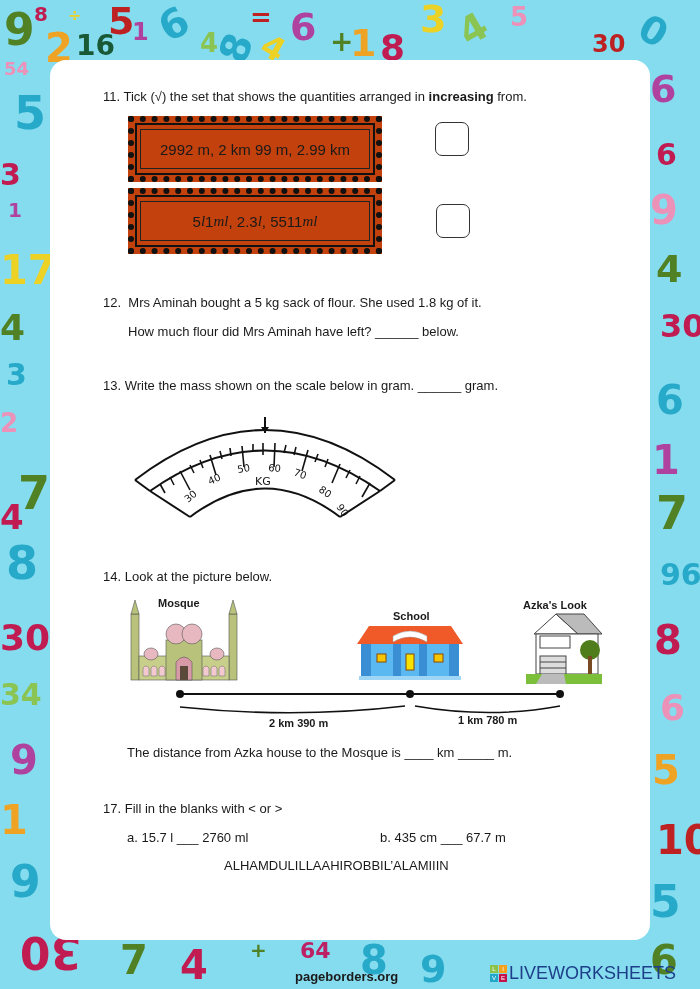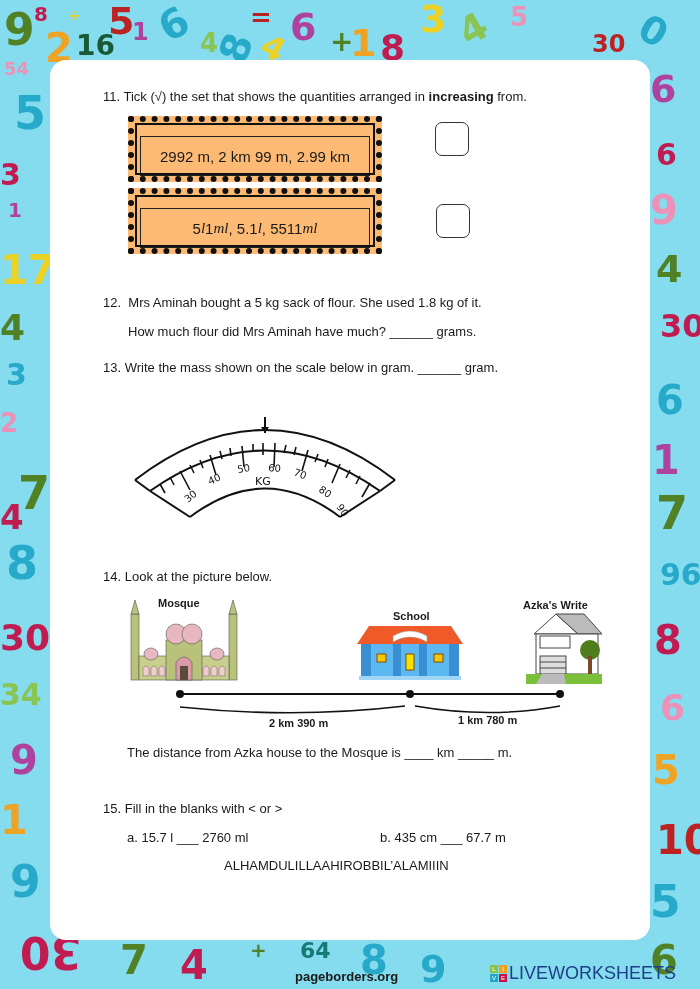--- a/index.html
+++ b/index.html
@@ -26,22 +26,22 @@
     border-radius: 16px;
   }
   .q { position: absolute; font-size: 13px; line-height: 1.3; white-space: nowrap; }
   .q b { font-weight: bold; }
   .frame {
     position: absolute;
     left: 128px; width: 254px; height: 66px;
     border: 6px dotted #111;
     outline: 2px solid #111;
     outline-offset: -9px;
-    background: #fdba74;
-    display: flex; align-items: flex-end; justify-content: center;
+    background: #c2410c;
+    display: flex; align-items: center; justify-content: center;
     font-size: 15px;
   }
   .frame .inner {
     border: 1.5px solid #222;
     width: 230px; height: 40px;
     display: flex; align-items: center; justify-content: center;
   }
   .frame i { font-family: "Liberation Serif", serif; font-style: italic; }
   .tickbox {
     position: absolute;
@@ -104,21 +104,21 @@
   <span style="left:6px;top:540px;font-size:46px;color:#22a7c8">8</span>
   <span style="left:0px;top:620px;font-size:36px;color:#c4124a">30</span>
   <span style="left:0px;top:680px;font-size:30px;color:#8bc34a">34</span>
   <span style="left:10px;top:740px;font-size:40px;color:#b23a9a">9</span>
   <span style="left:0px;top:800px;font-size:40px;color:#f5a01a">1</span>
   <span style="left:10px;top:860px;font-size:44px;color:#22a7c8">9</span>
   <span style="left:20px;top:930px;font-size:44px;color:#c4124a;transform:rotate(180deg)">30</span>
   <span style="left:120px;top:940px;font-size:40px;color:#4f7d1b">7</span>
   <span style="left:180px;top:945px;font-size:40px;color:#c4124a">4</span>
   <span style="left:250px;top:940px;font-size:20px;color:#4f7d1b">+</span>
-  <span style="left:300px;top:940px;font-size:22px;color:#0f766e">64</span>
+  <span style="left:300px;top:940px;font-size:22px;color:#be185d">64</span>
   <span style="left:360px;top:940px;font-size:40px;color:#22a7c8">8</span>
   <span style="left:420px;top:950px;font-size:38px;color:#22a7c8">9</span>
   <span style="left:650px;top:70px;font-size:38px;color:#b23a9a">6</span>
   <span style="left:656px;top:140px;font-size:30px;color:#c4124a">6</span>
   <span style="left:650px;top:190px;font-size:40px;color:#f28db5">9</span>
   <span style="left:656px;top:250px;font-size:38px;color:#4f7d1b">4</span>
   <span style="left:660px;top:310px;font-size:32px;color:#c4124a">30</span>
   <span style="left:656px;top:380px;font-size:40px;color:#22a7c8">6</span>
   <span style="left:652px;top:440px;font-size:40px;color:#b23a9a">1</span>
   <span style="left:656px;top:490px;font-size:46px;color:#4f7d1b">7</span>
@@ -142,35 +142,35 @@
   <div class="inner">2992 m, 2 km 99 m, 2.99 km</div>
 </div>
 <div class="tickbox" style="left:435px;top:122px"></div>
 
 <div class="frame" style="top:188px">
   <div class="inner">
     <span>5 </span>
       <i>l</i>
       <span> 1 </span>
       <i>ml</i>
-      <span>, 5.1 </span>
+      <span>, 2.3 </span>
       <i>l</i>
       <span>, 5511 </span>
       <i>ml</i>
   </div>
 </div>
 <div class="tickbox" style="left:436px;top:204px"></div>
 
 <div class="q" style="left:103px;top:295px">
   <span>12.</span>&nbsp;
   <span>Mrs Aminah bought a 5 kg sack of flour. She used 1.8 kg of it.</span>
 </div>
-<div class="q" style="left:128px;top:324px">How much flour did Mrs Aminah have much? ______ grams.</div>
-
-<div class="q" style="left:103px;top:360px">
+<div class="q" style="left:128px;top:324px">How much flour did Mrs Aminah have left? ______ below.</div>
+
+<div class="q" style="left:103px;top:378px">
   <span>13.</span>
   <span>Write the mass shown on the scale below in gram.  ______ gram.</span>
 </div>
 
 <svg style="position:absolute;left:130px;top:405px" width="270" height="130" viewBox="0 0 270 130">
 
   <path d="M5 75 Q135 -25 265 75" fill="none" stroke="#111" stroke-width="2"></path>
   <path d="M5 75 L20 86" stroke="#111" stroke-width="2"></path>
   <path d="M265 75 L250 86" stroke="#111" stroke-width="2"></path>
 
@@ -254,21 +254,21 @@
   <rect x="4" y="20" width="10" height="34" fill="#3a8fd4"></rect>
   <rect x="92" y="20" width="10" height="34" fill="#3a8fd4"></rect>
   <rect x="36" y="20" width="8" height="34" fill="#3a8fd4"></rect>
   <rect x="62" y="20" width="8" height="34" fill="#3a8fd4"></rect>
   <rect x="20" y="30" width="9" height="8" fill="#f7c600" stroke="#8a4a00" stroke-width="1"></rect>
   <rect x="77" y="30" width="9" height="8" fill="#f7c600" stroke="#8a4a00" stroke-width="1"></rect>
   <rect x="49" y="30" width="8" height="16" fill="#f7e100" stroke="#8a4a00" stroke-width="1"></rect>
   <rect x="2" y="52" width="102" height="4" fill="#9fd6f5"></rect>
 </svg>
 
-<div class="pic-label" style="left:523px;top:599px">Azka's Write</div>
+<div class="pic-label" style="left:523px;top:599px">Azka's Look</div>
 <svg style="position:absolute;left:526px;top:612px" width="76" height="72" viewBox="0 0 76 72">
   <polygon points="8,22 30,2 52,22" fill="#fff" stroke="#444" stroke-width="1"></polygon>
   <polygon points="30,2 58,2 76,22 52,22" fill="#bbb" stroke="#444" stroke-width="1"></polygon>
   <rect x="10" y="22" width="62" height="40" fill="#fff" stroke="#444" stroke-width="1"></rect>
   <rect x="14" y="24" width="30" height="12" fill="#fff" stroke="#444" stroke-width="1"></rect>
   <rect x="14" y="44" width="26" height="18" fill="#ddd" stroke="#444" stroke-width="1"></rect>
   <line x1="14" y1="50" x2="40" y2="50" stroke="#444"></line>
     <line x1="14" y1="56" x2="40" y2="56" stroke="#444"></line>
   <circle cx="64" cy="38" r="10" fill="#4f7d1b"></circle>
   <rect x="62" y="44" width="4" height="18" fill="#7a4a22"></rect>
@@ -283,21 +283,21 @@
   <circle cx="390" cy="10" r="4" fill="#111"></circle>
   <path d="M10 23 Q125 35 235 22" fill="none" stroke="#111" stroke-width="1.6"></path>
   <path d="M245 22 Q320 35 390 22" fill="none" stroke="#111" stroke-width="1.6"></path>
 </svg>
 <div class="dist-label" style="left:269px;top:717px">2 km 390 m</div>
 <div class="dist-label" style="left:458px;top:714px">1 km 780 m</div>
 
 <div class="q" style="left:127px;top:745px">The distance from Azka house to the Mosque is ____ km _____ m.</div>
 
 <div class="q" style="left:103px;top:801px">
-  <span>15.</span>
+  <span>17.</span>
   <span>Fill in the blanks with &lt; or &gt;</span>
 </div>
 <div class="q" style="left:127px;top:830px">a. 15.7 l ___ 2760 ml</div>
 <div class="q" style="left:380px;top:830px">b. 435 cm ___ 67.7 m</div>
 
 <div class="q" style="left:224px;top:858px;font-weight:normal">ALHAMDULILLAAHIROBBIL’ALAMIIIN</div>
 
 <div class="footer-site">pageborders.org</div>
 <div class="footer-lw">
   <div class="lw-logo">

